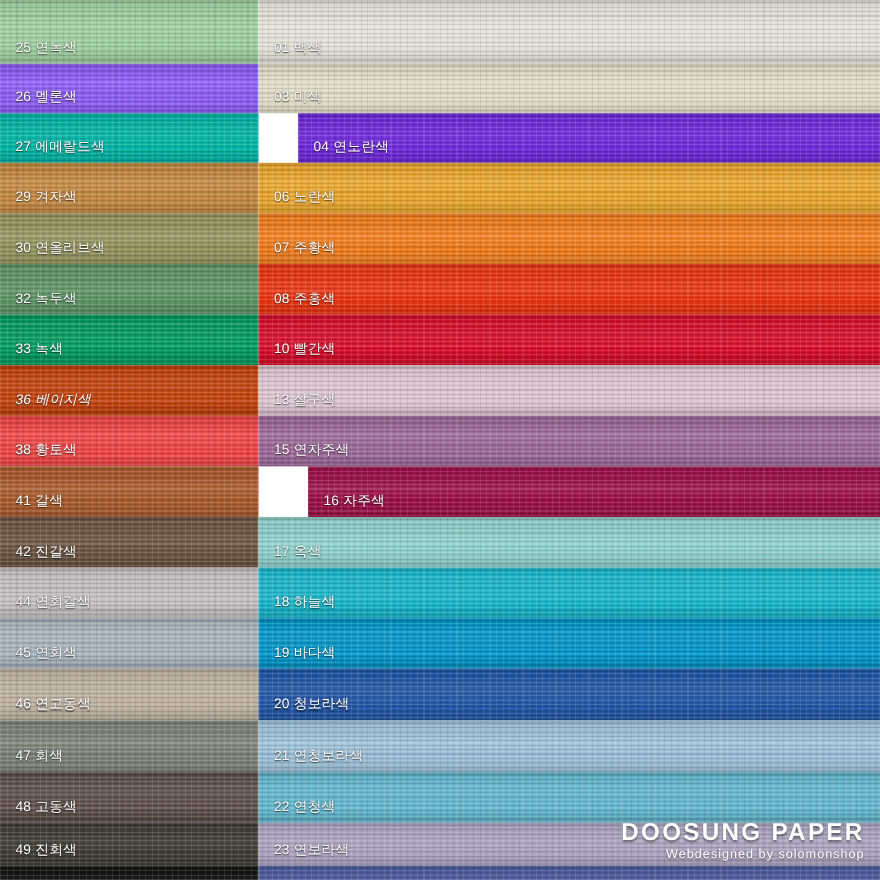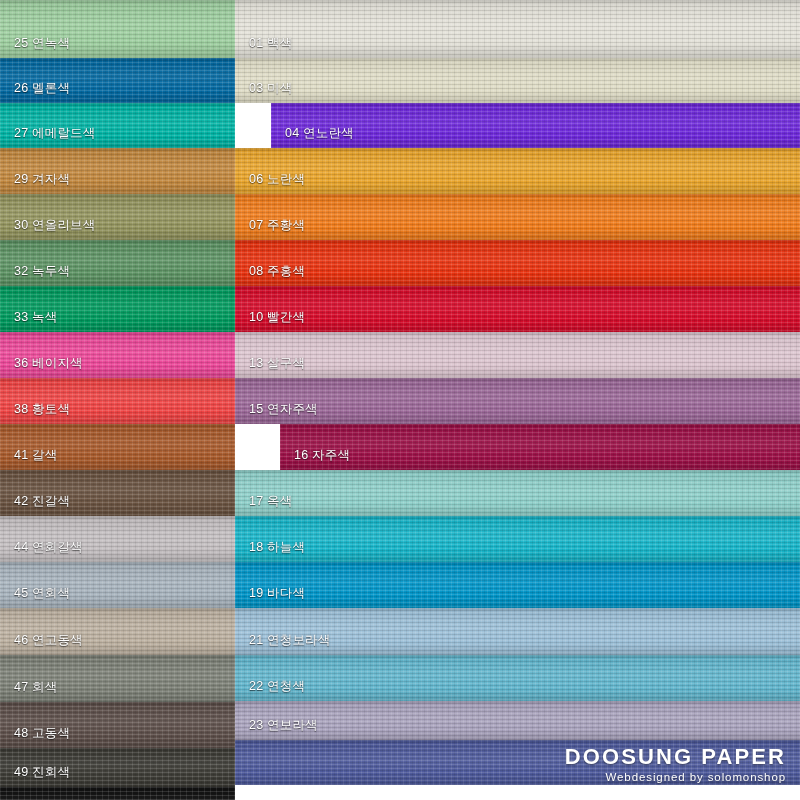--- a/index.html
+++ b/index.html
@@ -130,39 +130,39 @@
 </style>
 </head>
 <body>
 
 <div id="chart">
 
   <div class="column column-left">
       <div class="swatch" style="background: rgb(158, 207, 160); height: 58px;">
         <div class="swatch-label">25 연녹색</div>
       </div>
-      <div class="swatch" style="background: #0369a1; height: 45px;">
+      <div class="swatch" style="background: #8b5cf6; height: 45px;">
         <div class="swatch-label">26 멜론색</div>
       </div>
       <div class="swatch" style="background: rgb(0, 179, 164); height: 45px;">
         <div class="swatch-label">27 에메랄드색</div>
       </div>
       <div class="swatch" style="background: rgb(194, 136, 63); height: 46px;">
         <div class="swatch-label">29 겨자색</div>
       </div>
       <div class="swatch" style="background: rgb(147, 148, 94); height: 46px;">
         <div class="swatch-label">30 연올리브색</div>
       </div>
       <div class="swatch" style="background: rgb(93, 147, 100); height: 46px;">
         <div class="swatch-label">32 녹두색</div>
       </div>
       <div class="swatch" style="background: rgb(0, 154, 94); height: 46px;">
         <div class="swatch-label">33 녹색</div>
       </div>
-      <div class="swatch" style="background: #ec4899; height: 46px;">
+      <div class="swatch" style="background: #c2410c; height: 46px; font-style: italic;">
         <div class="swatch-label">36 베이지색</div>
       </div>
       <div class="swatch" style="background: #ef4444; height: 46px; padding-left: 44px;">
         <div class="swatch-label">38 황토색</div>
       </div>
       <div class="swatch" style="background: rgb(168, 90, 43); height: 46px;">
         <div class="swatch-label">41 갈색</div>
       </div>
       <div class="swatch" style="background: rgb(106, 83, 65); height: 46px;">
         <div class="swatch-label">42 진갈색</div>
@@ -220,20 +220,23 @@
         <div class="swatch-label">16 자주색</div>
       </div>
       <div class="swatch" style="background: rgb(142, 207, 201); height: 46px;">
         <div class="swatch-label">17 옥색</div>
       </div>
       <div class="swatch" style="background: rgb(23, 181, 201); height: 46px; padding-left: 20px;">
         <div class="swatch-label">18 하늘색</div>
       </div>
       <div class="swatch" style="background: rgb(0, 149, 200); height: 46px;">
         <div class="swatch-label">19 바다색</div>
+      </div>
+      <div class="swatch" style="background: rgb(34, 86, 164); height: 47px;">
+        <div class="swatch-label">20 청보라색</div>
       </div>
       <div class="swatch" style="background: rgb(156, 192, 216); height: 47px;">
         <div class="swatch-label">21 연청보라색</div>
       </div>
       <div class="swatch" style="background: rgb(98, 182, 205); height: 46px;">
         <div class="swatch-label">22 연청색</div>
       </div>
       <div class="swatch" style="background: rgb(169, 163, 189); height: 39px;">
         <div class="swatch-label">23 연보라색</div>
       </div>

